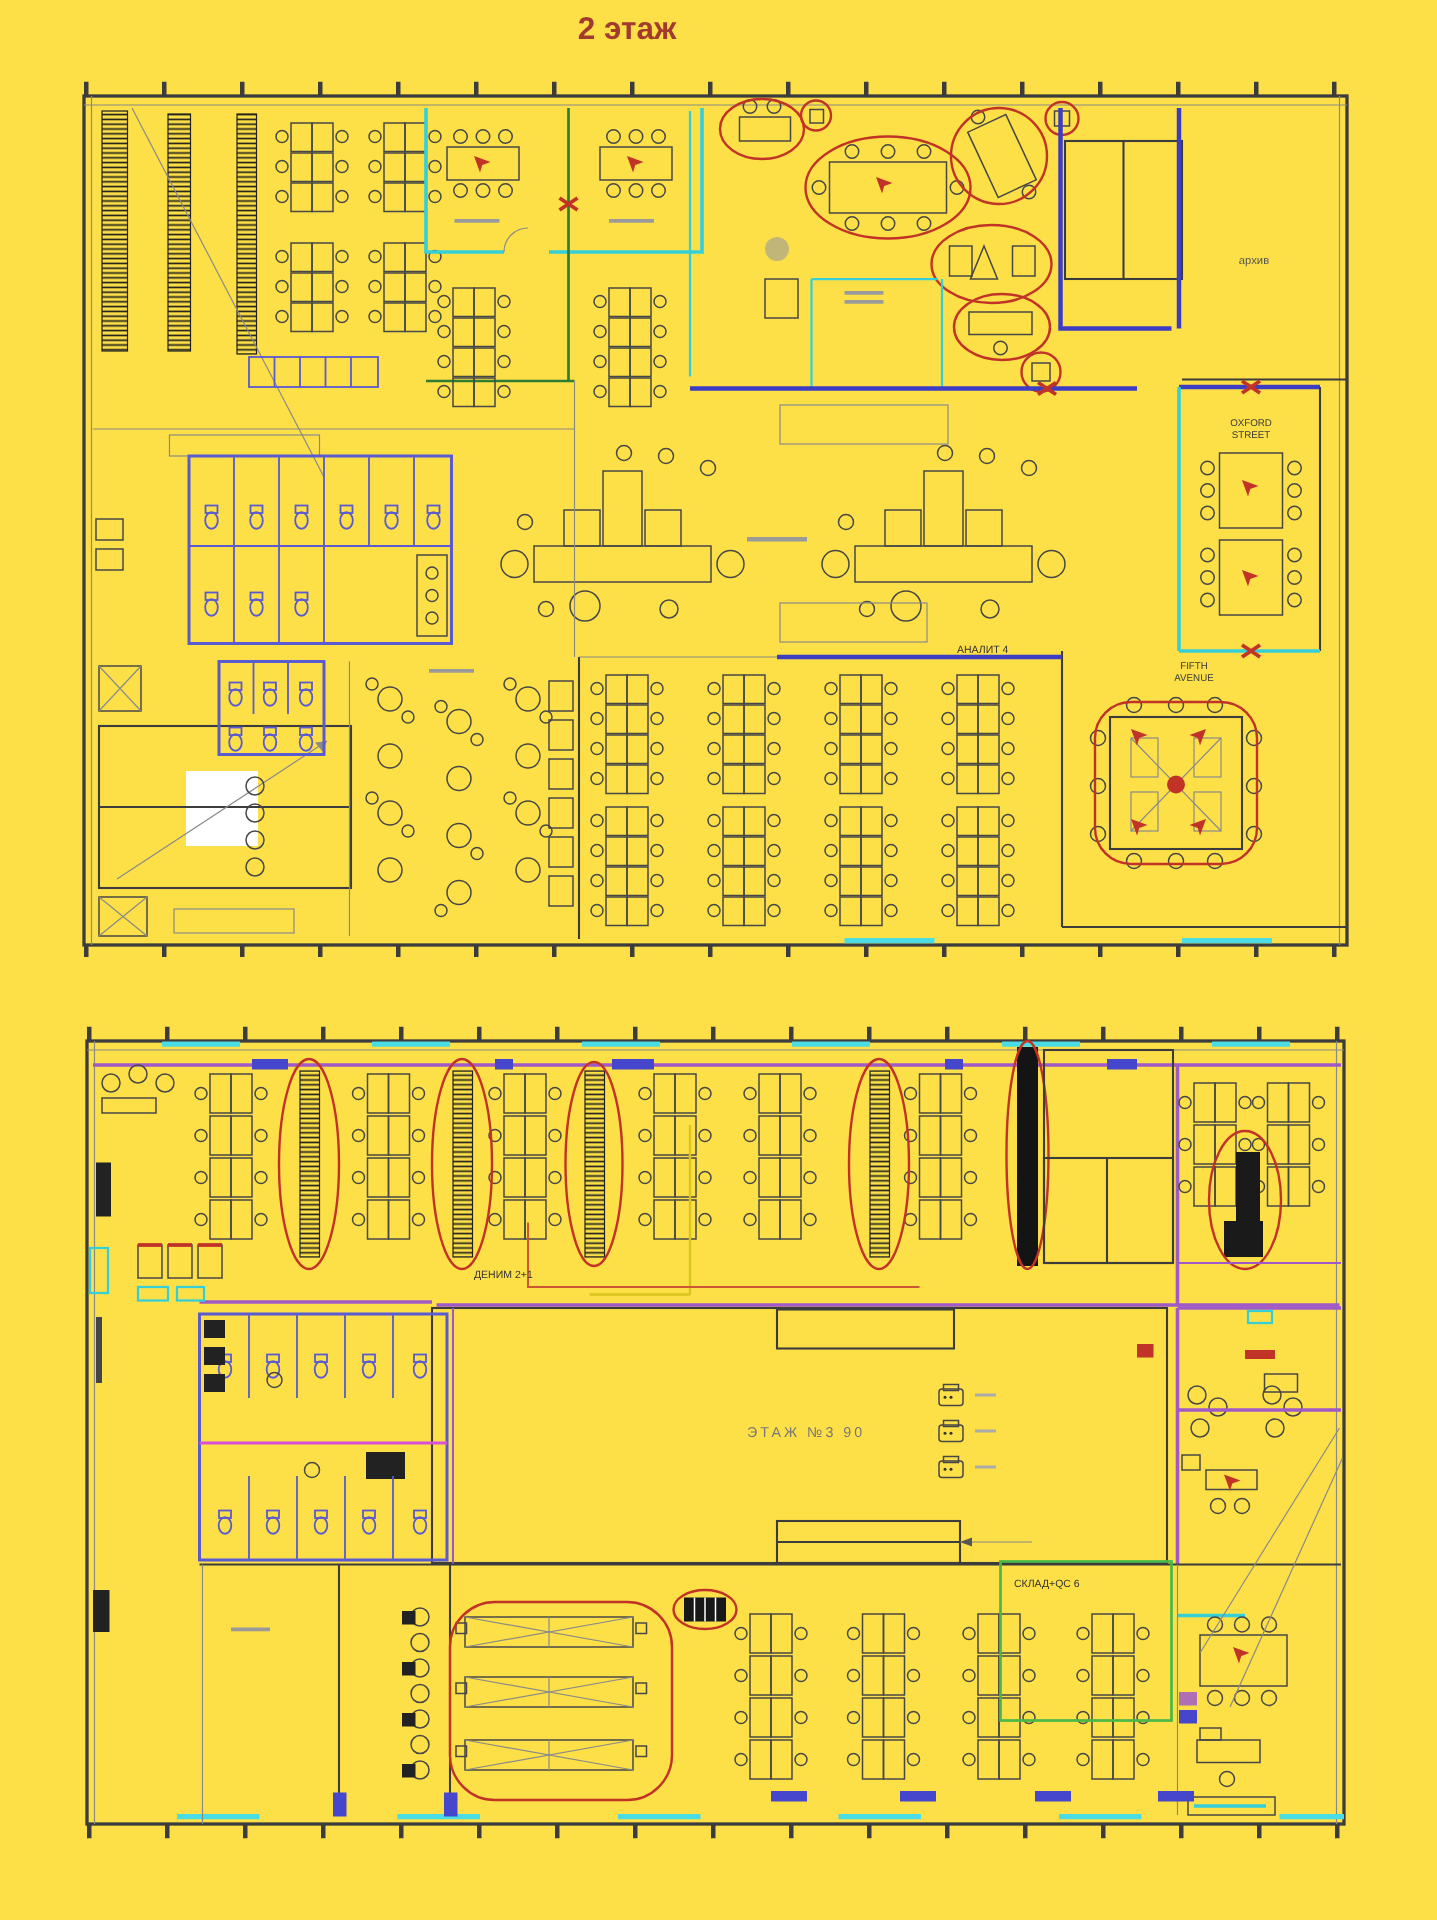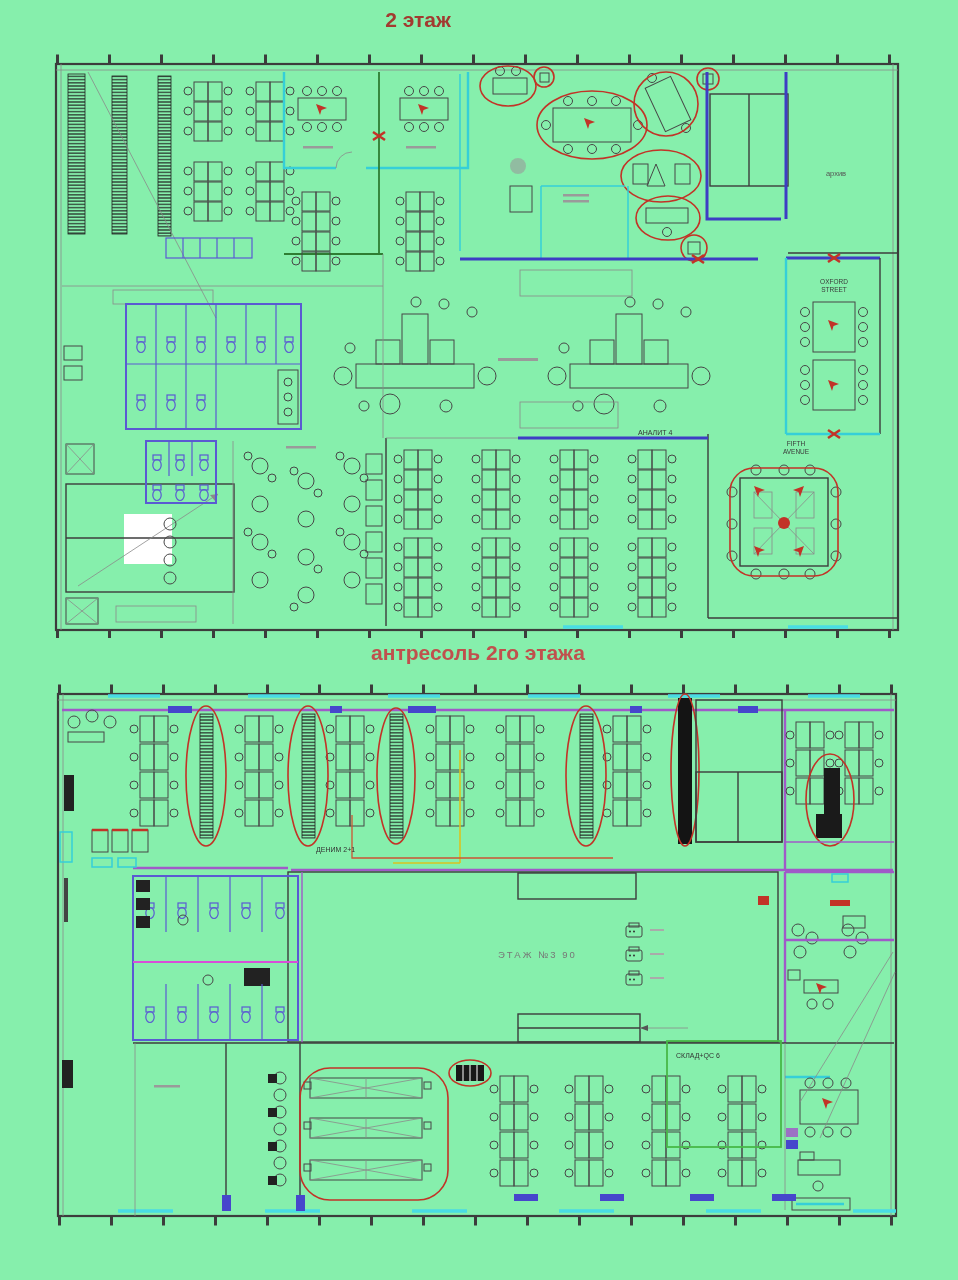--- a/index.html
+++ b/index.html
@@ -1,16 +1,16 @@
 <!DOCTYPE html>
 <html><head>
 <meta charset="utf-8">
 <style>
   html,body{margin:0;padding:0;background:#ffffff;}
-  .canvas{position:relative;width:958px;height:1280px;background:#86efac;overflow:hidden;
+  .canvas{position:relative;width:958px;height:1280px;background:#fde047;overflow:hidden;
           font-family:"Liberation Sans",sans-serif;}
   .plan-title{position:absolute;text-align:center;font-weight:700;font-size:21px;}
   .t1{left:48px;top:8px;width:740px;color:#a23a30;}
   .t2{left:48px;top:641px;width:860px;color:#c0504d;}
   svg{position:absolute;}
   .svg1{left:48px;top:46px;}
   .svg2{left:48px;top:680px;}
   
   .w1{fill:none;stroke:#3c3c3c;stroke-width:1.4}
   .w2{fill:none;stroke:#3c3c3c;stroke-width:2.2}
@@ -441,21 +441,20 @@
         <use href="#cu" x="434" y="404"></use>
         <use href="#cu" x="512" y="404"></use>
         <use href="#cu" x="590" y="404"></use>
       <use href="#cu" x="356" y="492"></use>
         <use href="#cu" x="434" y="492"></use>
         <use href="#cu" x="512" y="492"></use>
         <use href="#cu" x="590" y="492"></use>
     </g>
   </svg>
 
-  <div class="plan-title t2">антресоль 2го этажа</div>
 
   <svg class="svg2" width="860" height="552" viewBox="0 0 860 552">
 
     <g>
       <line x1="10" y1="9" x2="848" y2="9" class="tick"></line>
       <rect x="10" y="14" width="838" height="522" class="w2"></rect>
       <line x1="10" y1="20" x2="848" y2="20" class="lt"></line>
       <line x1="15" y1="14" x2="15" y2="536" class="lt"></line>
       <line x1="843" y1="14" x2="843" y2="536" class="lt"></line>
       <line x1="10" y1="541" x2="848" y2="541" class="tick"></line>

